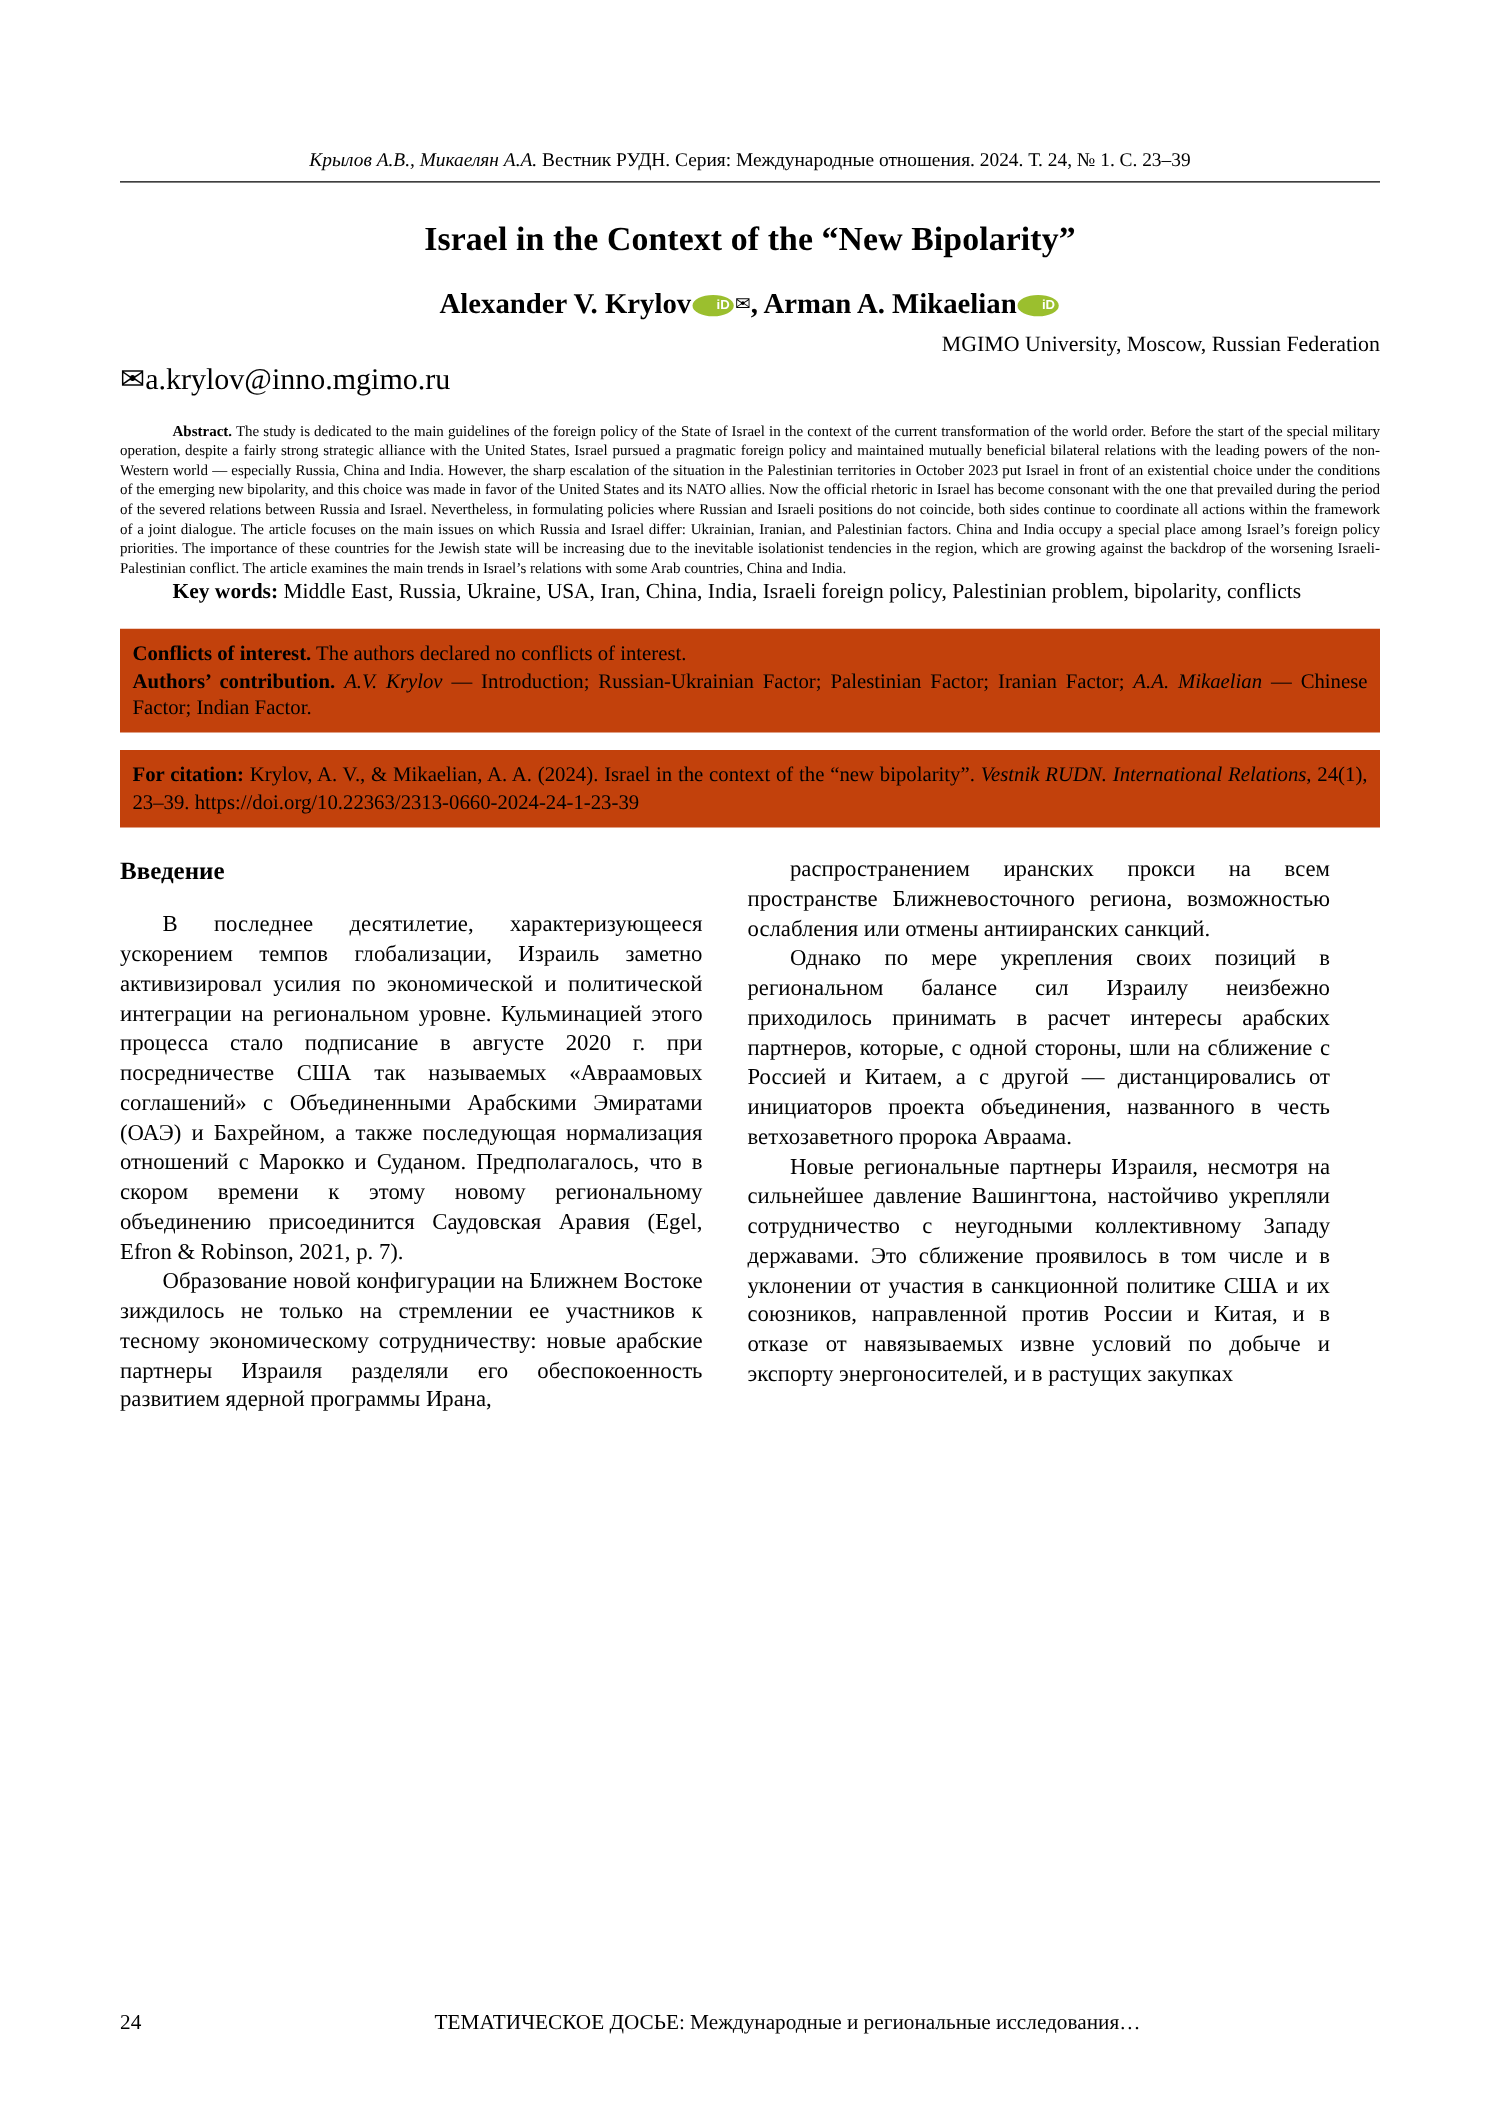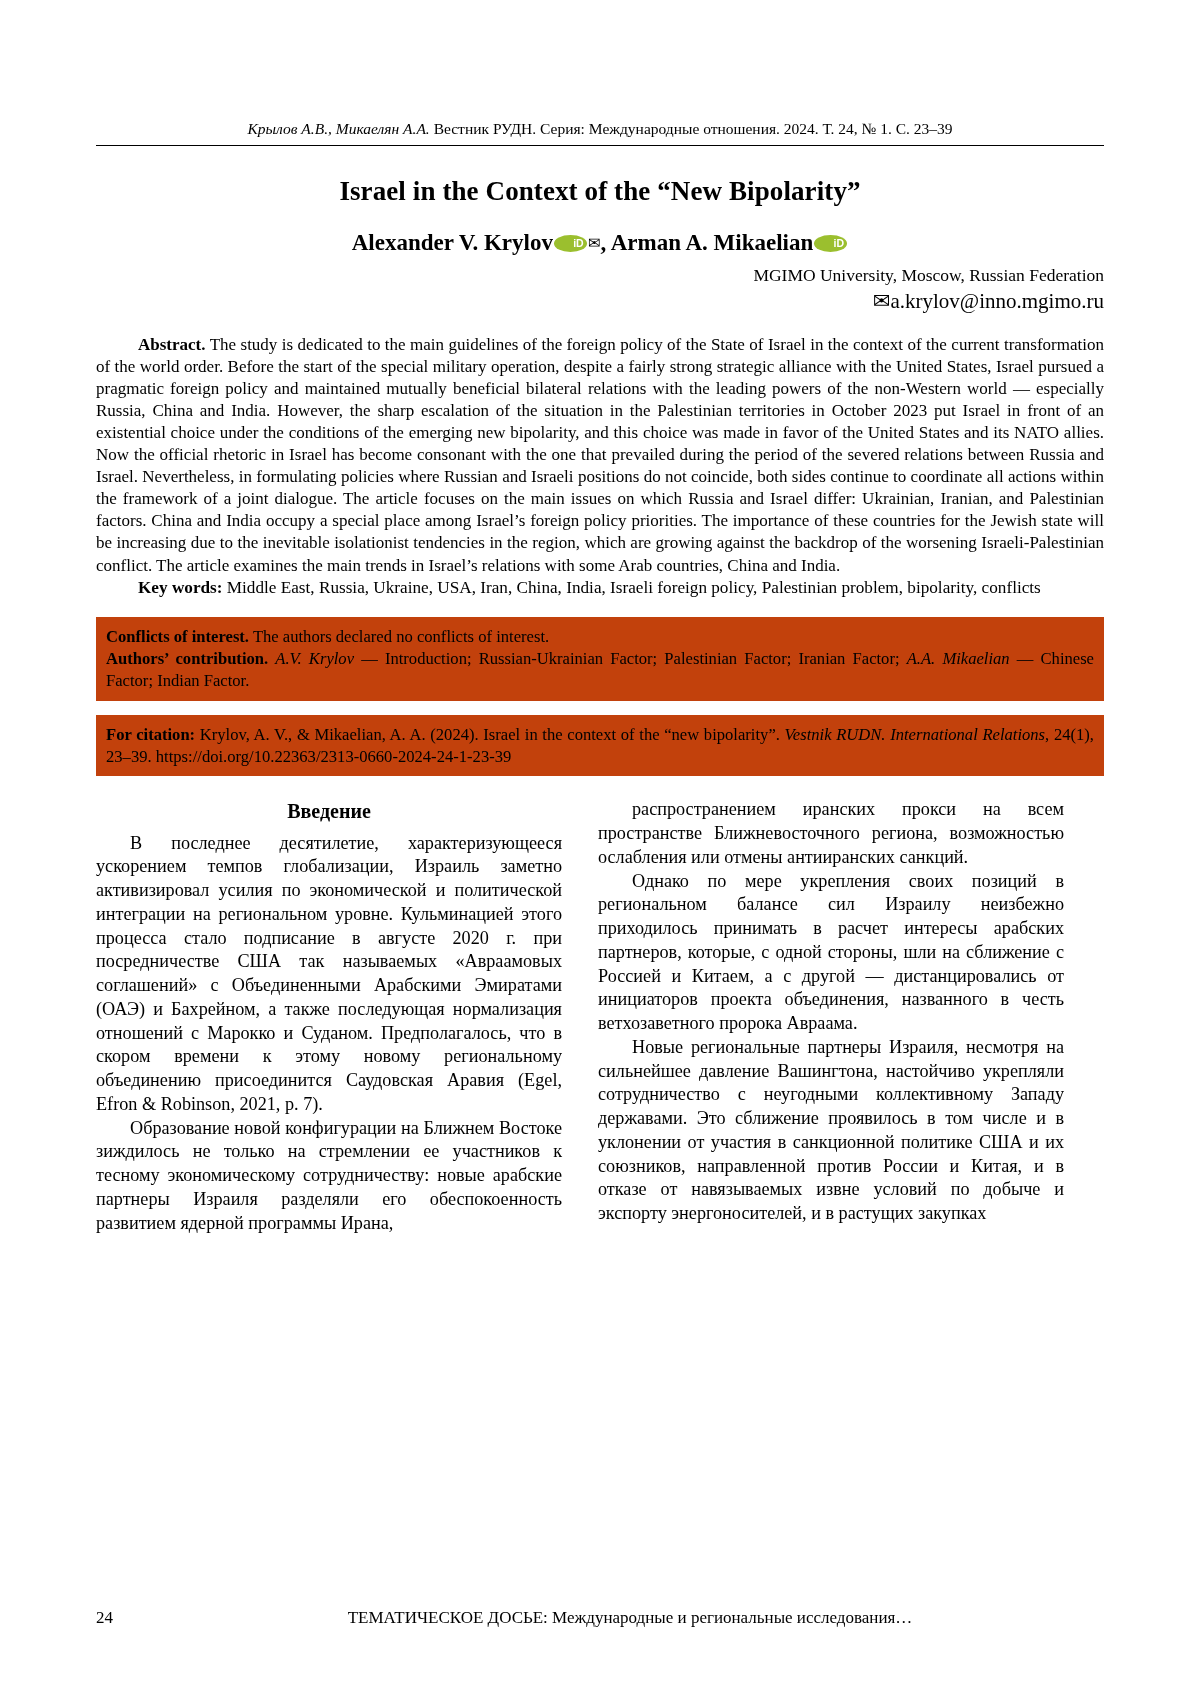--- a/index.html
+++ b/index.html
@@ -65,28 +65,28 @@
     font-size: 15px;
     vertical-align: 2px;
     font-weight: normal;
   }
   .affiliation {
     font-size: 17.5px;
     text-align: right;
     margin-top: 8px;
   }
   .email {
-    font-size: 21px;
-    text-align: right;
+    font-size: 24px;
+    text-align: left;
     margin-top: 3px;
   }
 
   .abstract {
     margin-top: 20px;
-    font-size: 17px;
+    font-size: 12px;
     text-align: justify;
     line-height: 1.30;
     text-indent: 42px;
   }
   .abstract b { font-weight: bold; }
   .keywords {
     margin-top: 0px;
     font-size: 17.2px;
     text-align: justify;
     line-height: 1.30;
@@ -112,22 +112,21 @@
   }
   .col {
     width: 466px;
     font-size: 18.2px;
     line-height: 1.305;
     text-align: justify;
   }
   .section-head {
     font-size: 20px;
     font-weight: bold;
-    text-align: center;
-    margin-bottom: 7px;
+    margin-bottom: 18px;
   }
   .col p {
     margin: 0;
     text-indent: 34px;
   }
   .footer {
     position: absolute;
     left: 96px;
     right: 96px;
     bottom: 86px;

